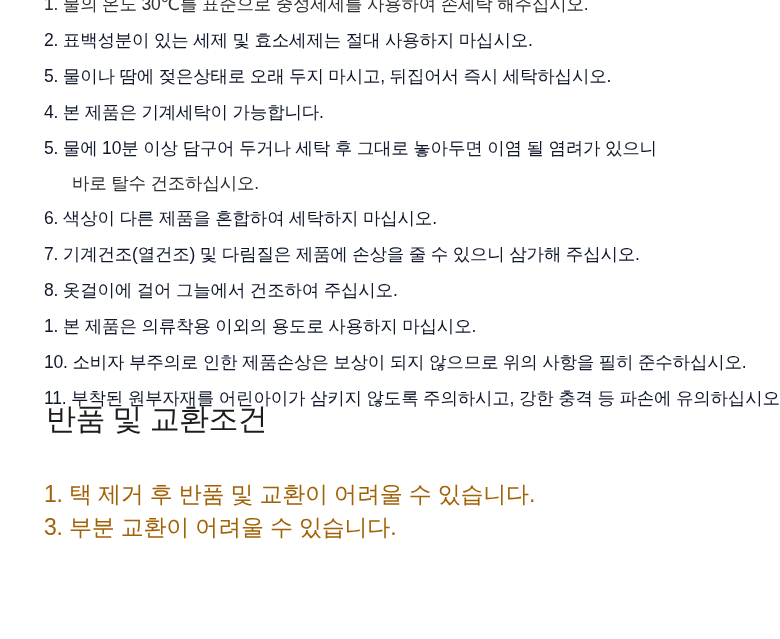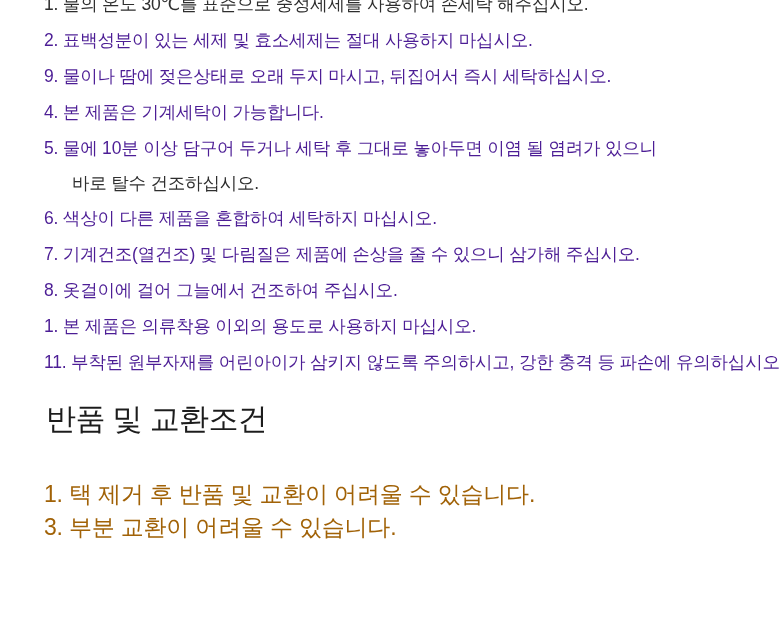--- a/index.html
+++ b/index.html
@@ -27,21 +27,21 @@
   .care-list {
     position: absolute;
     left: 44px;
     top: -14px;
     width: 712px;
   }
 
   .care-item {
     font-size: 17.5px;
     line-height: 36px;
-    color: #4c1d95;
+    color: #0f172a;
     white-space: nowrap;
     letter-spacing: -0.2px;
   }
 
   .care-item.clipped {
     
     color: #2e2e2e;
   }
 
   .care-sub {
@@ -82,28 +82,29 @@
   }
 </style>
 </head>
 <body>
 
 <div class="page">
 
   <div class="care-list">
     <div class="care-item clipped">1. 물의 온도 30℃를 표준으로 중성세제를 사용하여 손세탁 해주십시오.</div>
     <div class="care-item">2. 표백성분이 있는 세제 및 효소세제는 절대 사용하지 마십시오.</div>
-    <div class="care-item">9. 물이나 땀에 젖은상태로 오래 두지 마시고, 뒤집어서 즉시 세탁하십시오.</div>
+    <div class="care-item">5. 물이나 땀에 젖은상태로 오래 두지 마시고, 뒤집어서 즉시 세탁하십시오.</div>
     <div class="care-item">4. 본 제품은 기계세탁이 가능합니다.</div>
     <div class="care-item">5. 물에 10분 이상 담구어 두거나 세탁 후 그대로 놓아두면 이염 될 염려가 있으니</div>
     <div class="care-sub">바로 탈수 건조하십시오.</div>
     <div class="care-item">6. 색상이 다른 제품을 혼합하여 세탁하지 마십시오.</div>
     <div class="care-item">7. 기계건조(열건조) 및 다림질은 제품에 손상을 줄 수 있으니 삼가해 주십시오.</div>
     <div class="care-item">8. 옷걸이에 걸어 그늘에서 건조하여 주십시오.</div>
     <div class="care-item">1. 본 제품은 의류착용 이외의 용도로 사용하지 마십시오.</div>
+    <div class="care-item">10. 소비자 부주의로 인한 제품손상은 보상이 되지 않으므로 위의 사항을 필히 준수하십시오.</div>
     <div class="care-item">11. 부착된 원부자재를 어린아이가 삼키지 않도록 주의하시고, 강한 충격 등 파손에 유의하십시오.</div>
   </div>
 
   <div class="section-heading">반품 및 교환조건</div>
 
   <div class="return-list">
     <div class="return-item">1. 택 제거 후 반품 및 교환이 어려울 수 있습니다.</div>
     <div class="return-item">3. 부분 교환이 어려울 수 있습니다.</div>
   </div>
 

